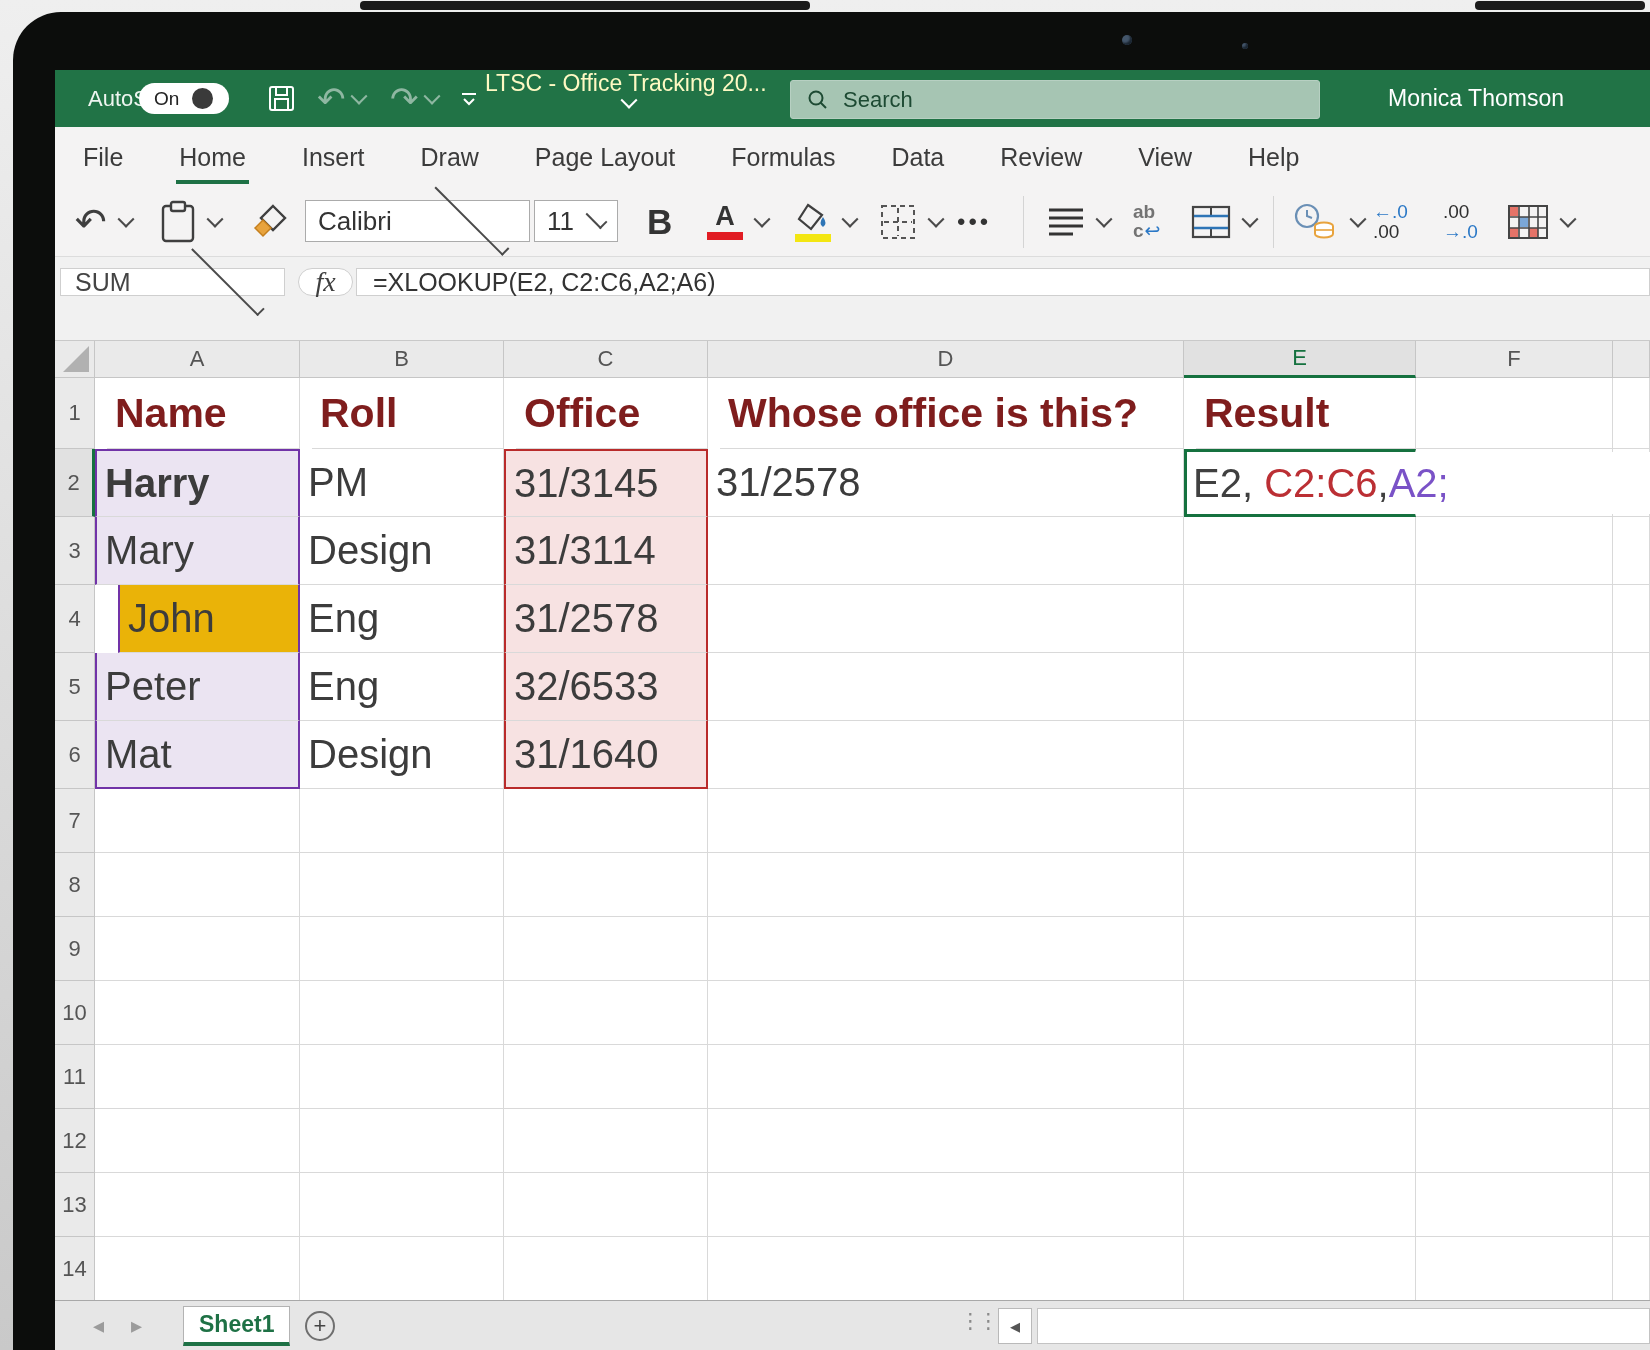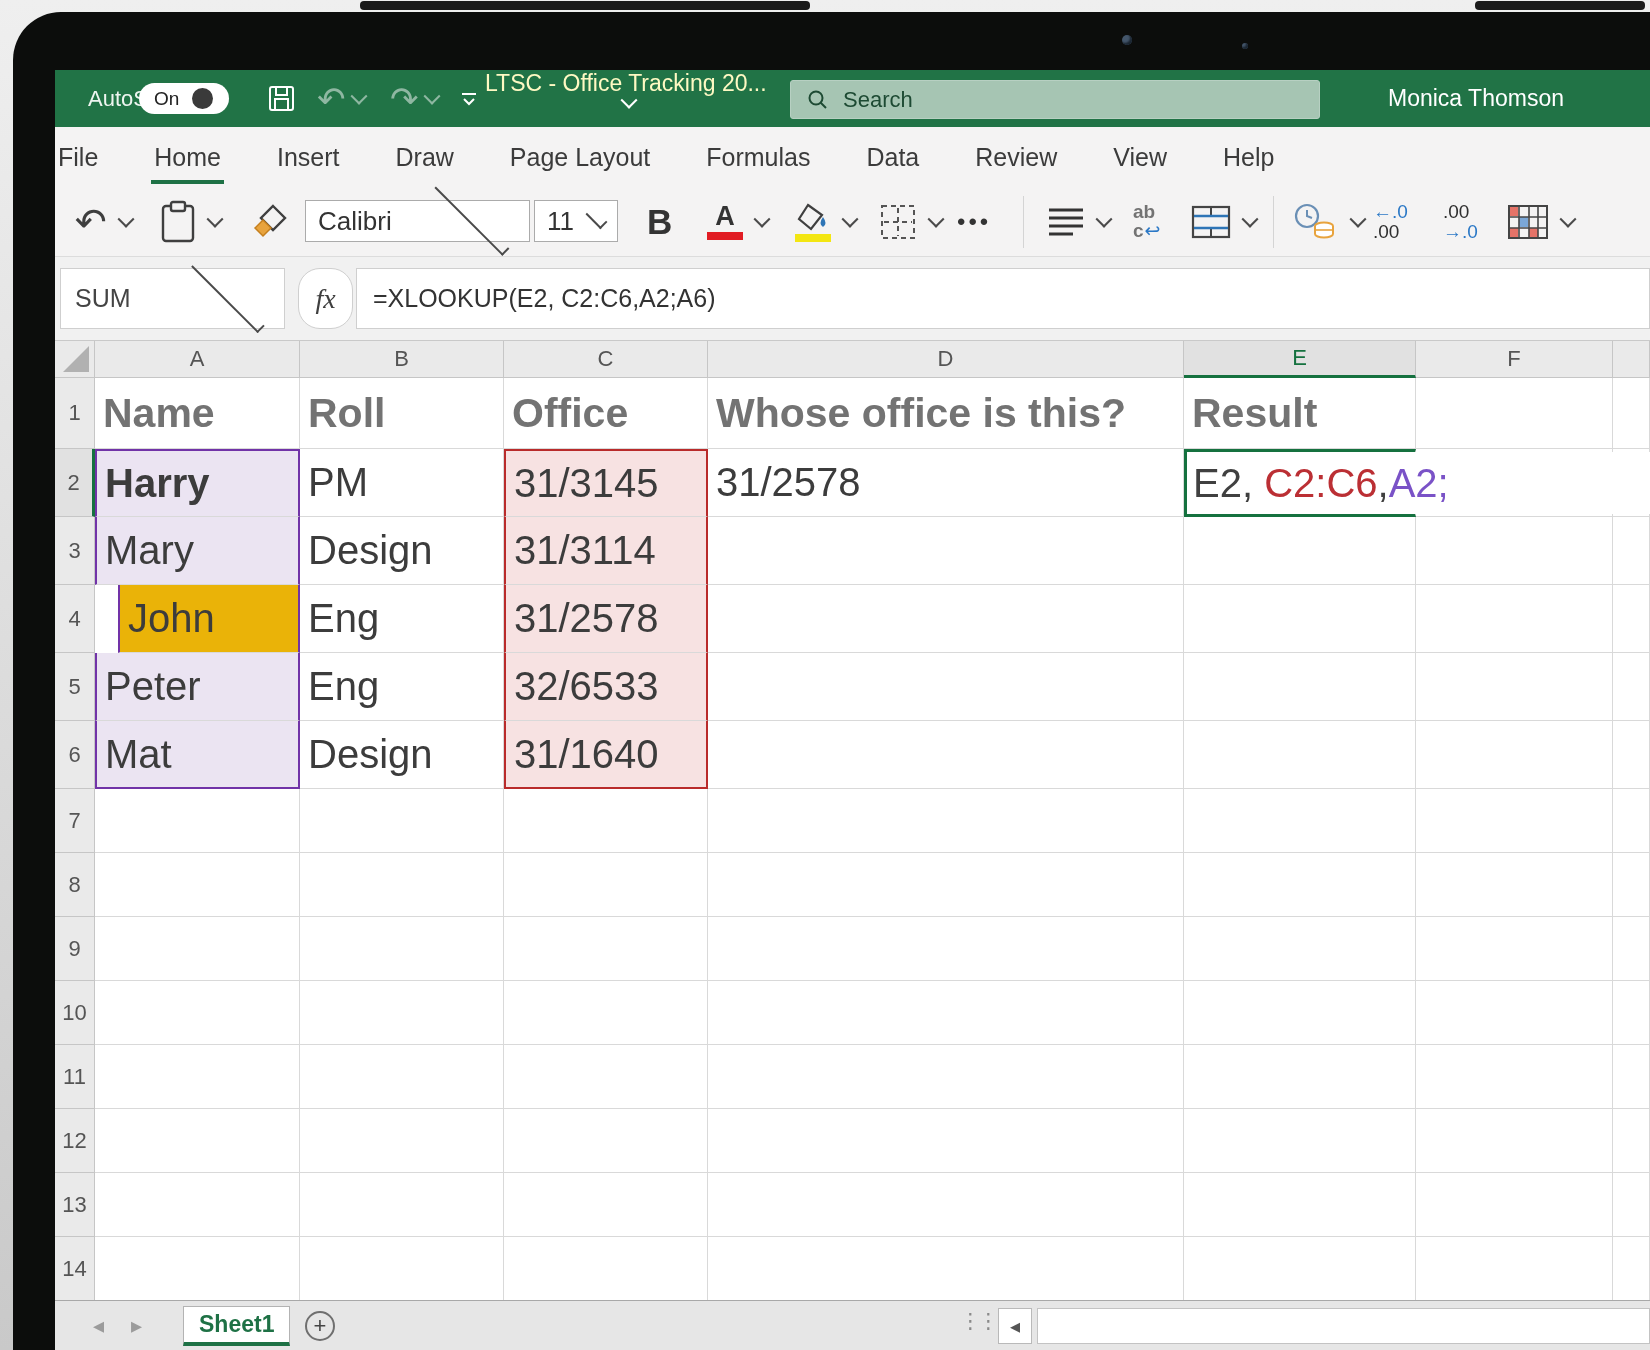--- a/index.html
+++ b/index.html
@@ -26,21 +26,21 @@
   .chev.white{border-color:#fff;}
   .chev.lightgreen{border-color:#8fb7a2;}
   .gl-undo::before{content:"\21B6";}
   .gl-redo::before{content:"\21B7";}
   .tb-ghost{position:absolute;top:0;height:57px;display:flex;align-items:center;font-size:34px;color:#8fb7a2;}
   #searchbox{position:absolute;left:735px;top:10px;width:528px;height:37px;background:#a6c5b3;
              border:1px solid #b7d0c2;border-radius:3px;display:flex;align-items:center;color:#1d4a33;}
   #searchbox span{font-size:22px;margin-left:14px;}
   
   #menubar{position:absolute;left:0;top:57px;width:1595px;height:60px;background:#f4f3f3;
-           display:flex;align-items:center;gap:50px;box-sizing:border-box;}
+           display:flex;align-items:center;gap:50px;padding-left:25px;box-sizing:border-box;}
   .mi{font-size:25px;color:#3b3b3b;position:relative;padding:0 3px;height:60px;display:flex;align-items:center;}
   .mi.active::after{content:"";position:absolute;left:0;right:0;bottom:3px;height:4px;background:#1e7145;}
   
   #ribbon{position:absolute;left:0;top:117px;width:1595px;height:70px;background:#f4f3f3;
           border-bottom:1px solid #dcdcdc;box-sizing:border-box;}
   .rgrp{position:absolute;top:0;height:69px;display:flex;align-items:center;gap:6px;}
   .rdiv{position:absolute;top:9px;width:1px;height:52px;background:#d4d4d4;}
   .glyph-btn{font-size:38px;color:#3e3e3e;line-height:1;}
   .fontbox{background:#fff;border:1px solid #ababab;height:42px;display:flex;align-items:center;
            box-sizing:border-box;}
@@ -49,40 +49,40 @@
   .stackicon{display:flex;flex-direction:column;align-items:center;line-height:1;}
   .stackicon .ltr{font-size:27px;font-weight:600;color:#333;}
   .colorbar{width:36px;height:8px;margin-top:2px;}
   .dots3{font-size:24px;color:#333;letter-spacing:3px;}
   .microtxt{display:flex;flex-direction:column;line-height:1.05;font-size:19px;color:#2f2f2f;}
   .microtxt .blue{color:#2b78c6;}
   .wrapmini{display:flex;flex-direction:column;line-height:.95;font-size:19px;font-weight:600;color:#737373;}
   .wrapmini .l2::after{content:"\21A9";color:#2b78c6;font-weight:400;margin-left:1px;}
   
   #formulabar{position:absolute;left:0;top:187px;width:1595px;height:83px;background:#f1f1f1;}
-  .fbox{position:absolute;top:11px;height:61px;background:#fff;border:1px solid #cfcfcf;
+  .fbox{position:absolute;top:11px;height:28px;background:#fff;border:1px solid #cfcfcf;
         box-sizing:border-box;display:flex;align-items:center;}
   #namebox span{font-size:25px;color:#444;margin-left:14px;flex:1;}
   #fxbox{justify-content:center;font-family:"Liberation Serif","DejaVu Serif",serif;
          font-style:italic;font-size:28px;color:#3f3f3f;border-radius:22px;}
   #ffield span{font-size:25px;color:#333;margin-left:16px;white-space:pre;}
   .chev.small{width:8px;height:8px;border-width:2px;margin-right:10px;}
   
   #grid{position:absolute;left:0;top:270px;width:1595px;height:960px;background:#fff;
         border-top:1px solid #c9c9c9;box-sizing:content-box;}
   .ghdr{background:#eaeaea;border-right:1px solid #c6c6c6;border-bottom:1px solid #c6c6c6;
         display:flex;align-items:center;justify-content:center;font-size:22px;color:#555;box-sizing:border-box;}
   .ghdr.selcol{background:#e1e1e1;color:#15713f;border-bottom:3px solid #15713f;}
   .ghdr.selrow{background:#e1e1e1;border-right:3px solid #15713f;}
   .corner{justify-content:flex-end;align-items:flex-end;}
   .tri{width:0;height:0;border-left:26px solid transparent;border-bottom:26px solid #b1b1b1;margin:0 5px 5px 0;}
   .cell{background:#fff;border-right:1px solid #d9d9d9;border-bottom:1px solid #d9d9d9;
         display:flex;align-items:center;padding-left:8px;font-size:40px;color:#3c3c3c;
         overflow:hidden;box-sizing:border-box;position:relative;}
-  .cell.bold{font-weight:700;font-size:41px;color:#737373;}
+  .cell.bold{font-weight:700;font-size:41px;color:#7f1d1d;margin-left:12px;}
   .cell.editing{overflow:visible;z-index:5;border-top:3px solid #15713f;border-left:3px solid #15713f;
         border-bottom:3px solid #15713f;padding:0;}
   .editov{position:absolute;left:0;top:0;bottom:0;width:460px;background:#fff;display:flex;
         align-items:center;padding-left:6px;white-space:pre;font-size:40px;}
   
   #tabstrip{position:absolute;left:0;top:1230px;width:1595px;height:50px;background:#e6e6e6;
             border-top:1px solid #a8a8a8;box-sizing:border-box;}
   .navarrow{position:absolute;top:0;height:50px;display:flex;align-items:center;font-size:22px;color:#9b9b9b;}
   .gl-left::before{content:"\25C2";}
   .gl-right::before{content:"\25B8";}

